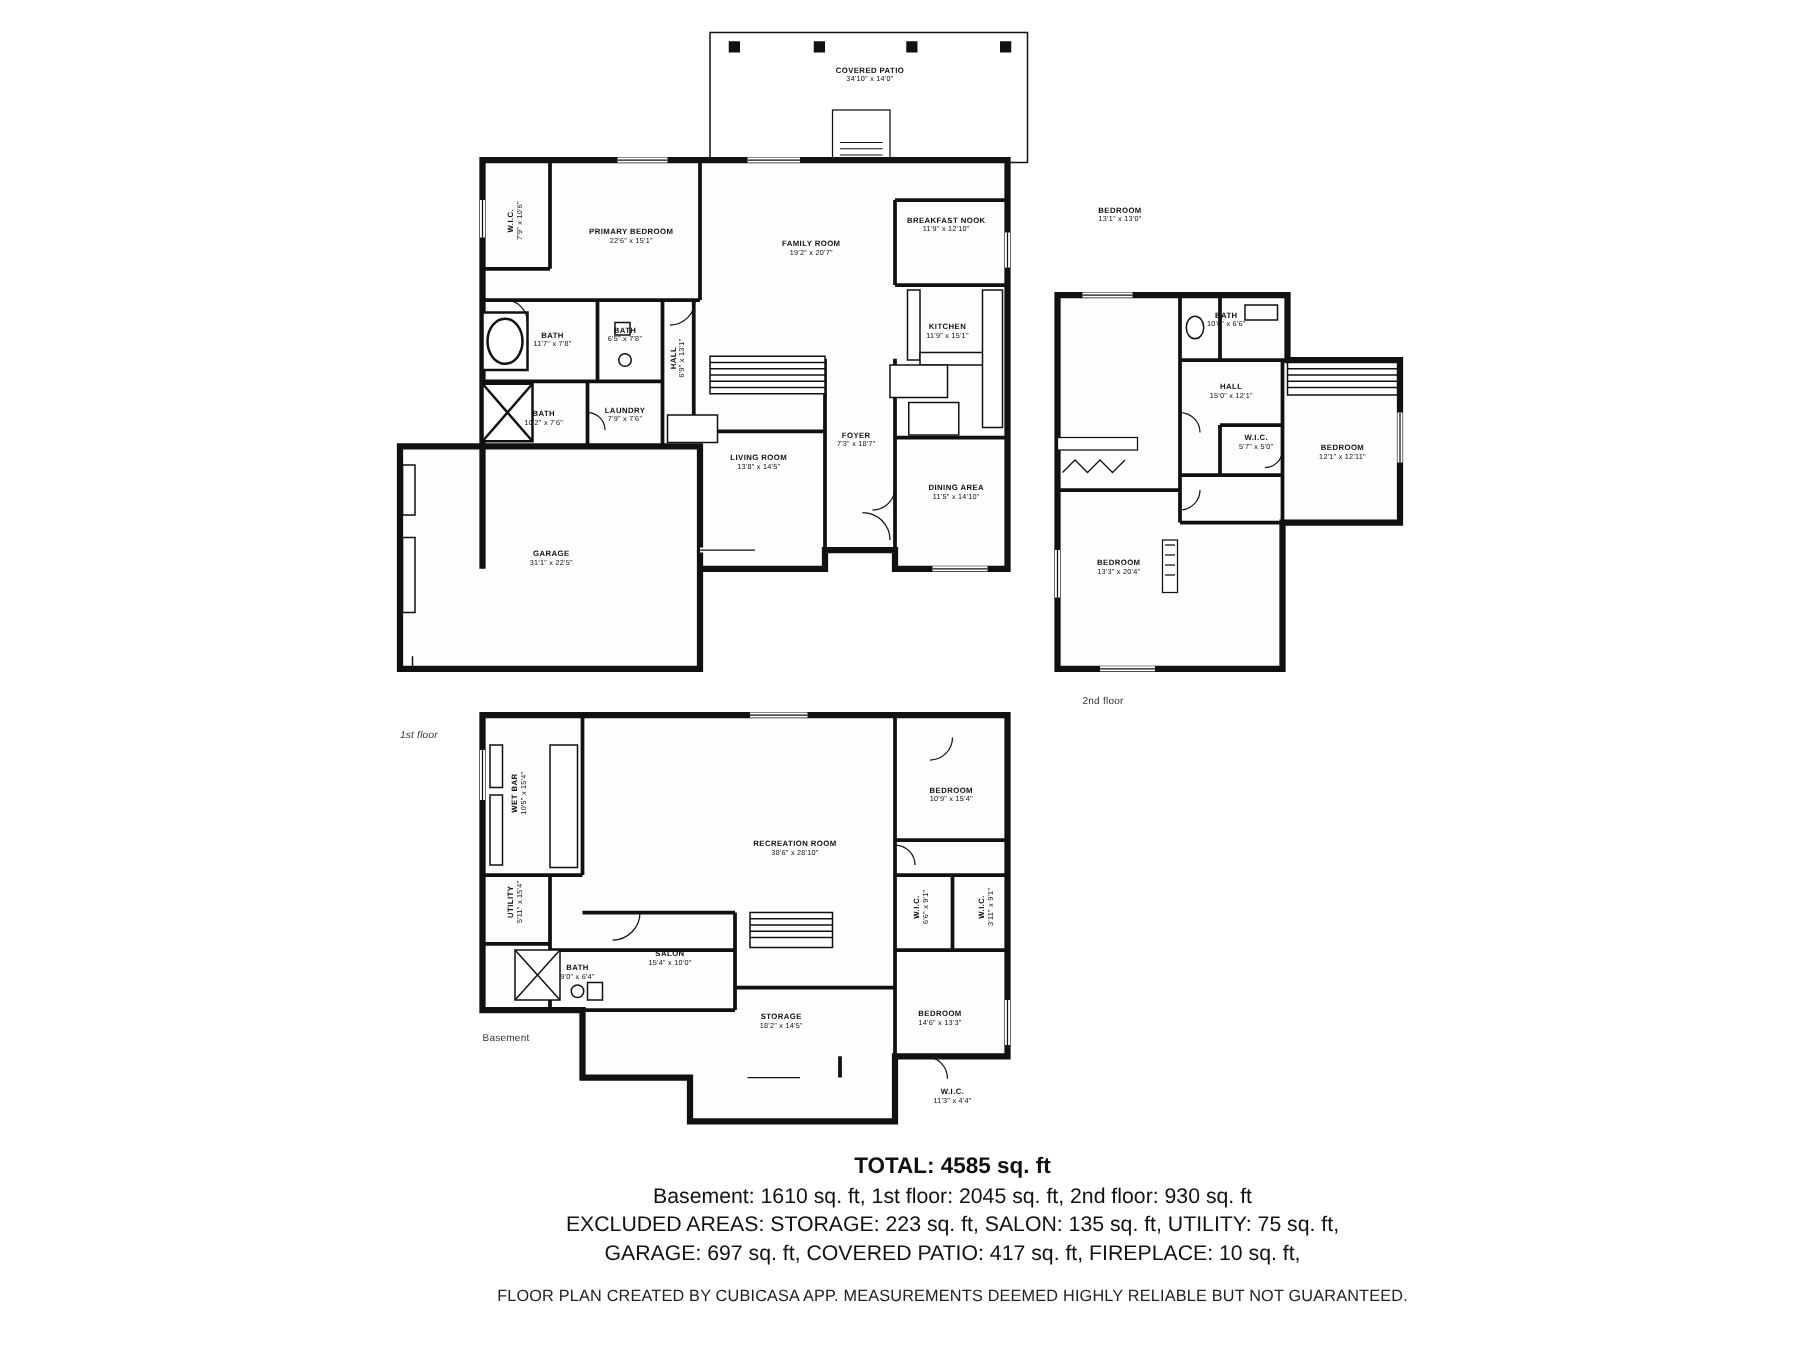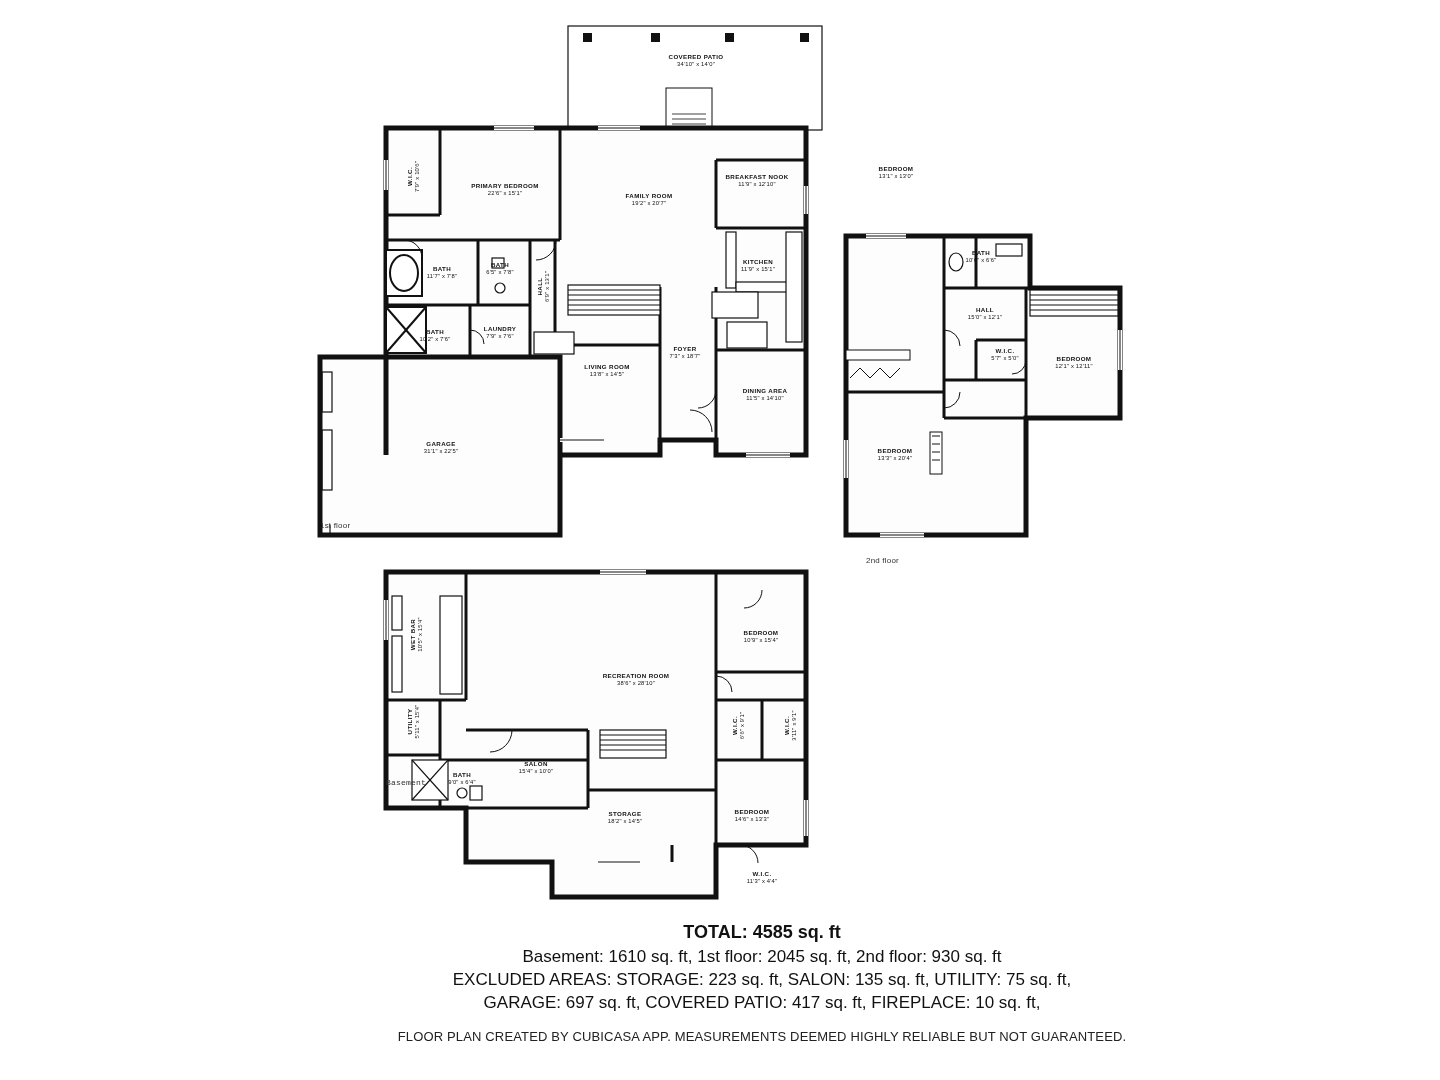--- a/index.html
+++ b/index.html
@@ -254,23 +254,23 @@
       <line x1="386" y1="600" x2="386" y2="640"></line>
       <line x1="806" y1="800" x2="806" y2="836"></line>
       <line x1="598" y1="862" x2="640" y2="862"></line>
     </g>
   </g>
 
   </g>
 </svg>
 </div>
 
-<div class="floor-label" style="left:320px;top:521px;">1st floor</div>
+<div class="floor-label" style="left:320px;top:583px;font-style:italic;">1st floor</div>
 <div class="floor-label" style="left:844px;top:556px;margin-left:22px;">2nd floor</div>
-<div class="floor-label" style="left:386px;top:778px;font-family:Liberation Mono, monospace;">Basement</div>
+<div class="floor-label" style="left:386px;top:826px;">Basement</div>
 
 <div id="room-layer">
     <div class="room" style="left: 636px; top: 53px; width: 120px;">
       <div class="rn">COVERED PATIO</div>
       <div class="rd">34'10" x 14'0"</div>
     </div>
     <div class="room vert" style="left: 353px; top: 169px; width: 120px;">
       <div class="rn">W.I.C.</div>
       <div class="rd">7'9" x 10'6"</div>
     </div>

